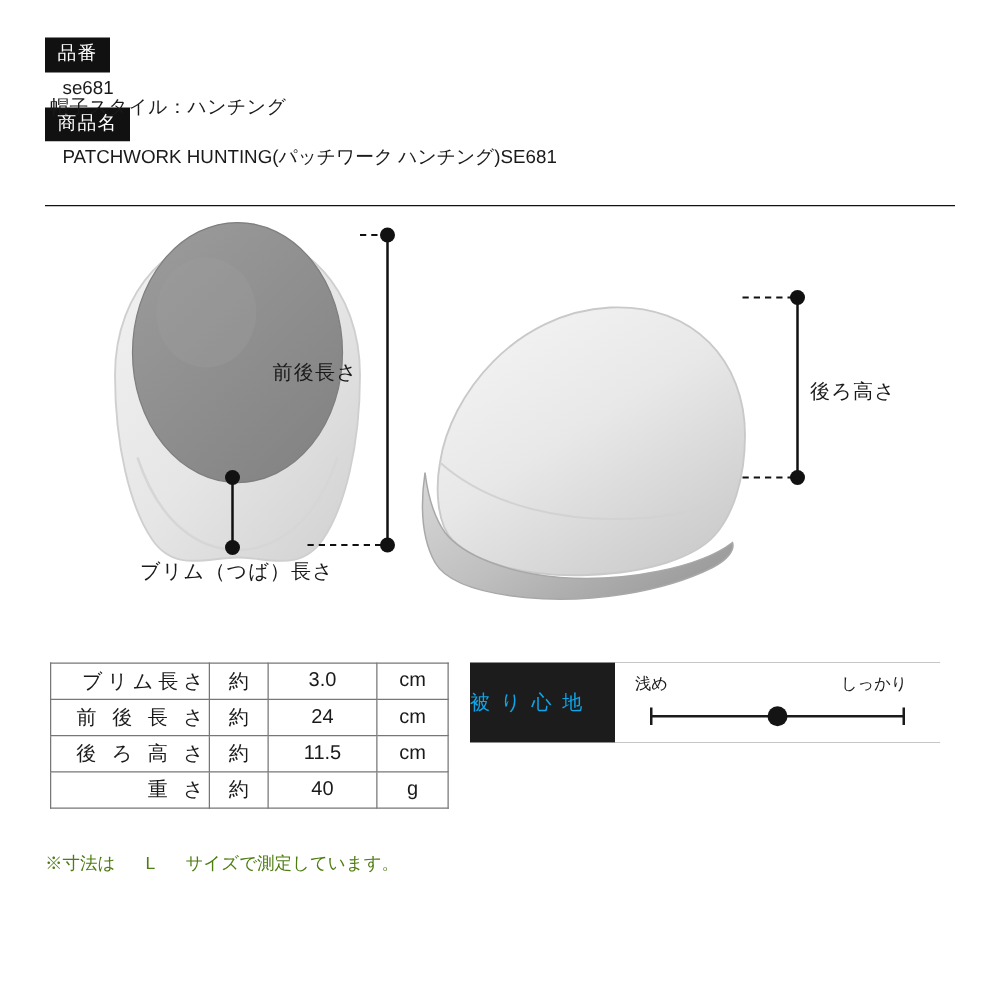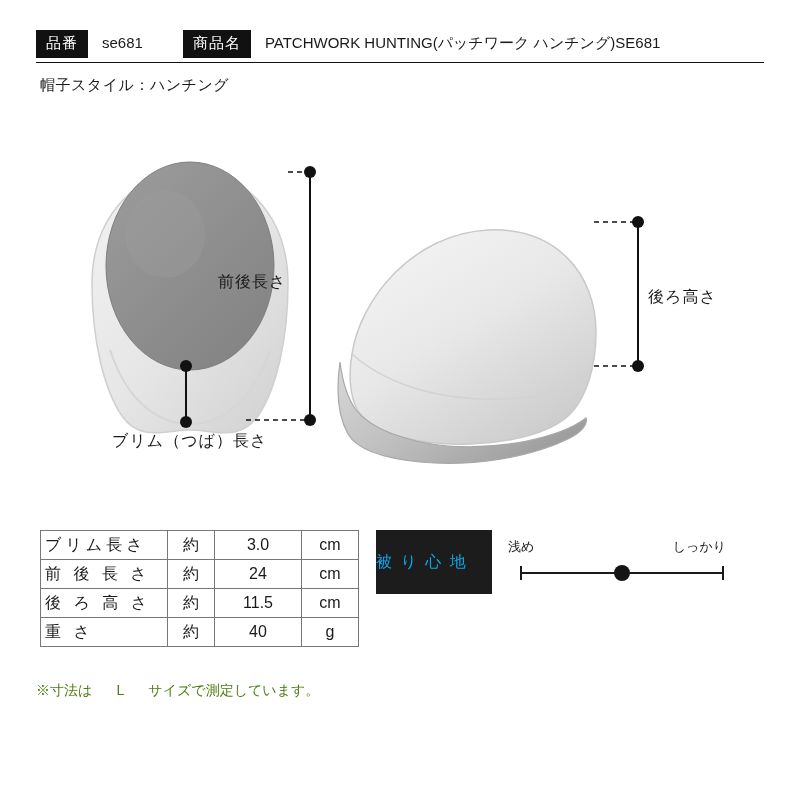--- a/index.html
+++ b/index.html
@@ -16,23 +16,24 @@
     overflow: hidden;
   }
 
   
   .header {
     position: absolute;
     left: 36px;
     top: 30px;
     width: 728px;
     display: flex;
-    align-items: flex-end;
+    align-items: flex-start;
     border-bottom: 1px solid #111;
-    padding-bottom: 4px;
+    padding-bottom: 23px;
+    flex-direction: column;
   }
   .tag {
     background: #111111;
     color: #ffffff;
     font-size: 15px;
     letter-spacing: 1px;
     padding: 4px 10px 5px 10px;
     line-height: 1.25;
     white-space: nowrap;
   }
@@ -51,21 +52,21 @@
     top: 76px;
     font-size: 15px;
     color: #1a1a1a;
     letter-spacing: 0.5px;
   }
 
   
   .illus {
     position: absolute;
     left: 0;
-    top: 104px;
+    top: 120px;
     width: 800px;
     height: 380px;
   }
   .illus svg { display: block; }
 
   .lbl {
     position: absolute;
     font-size: 16px;
     color: #1a1a1a;
     letter-spacing: 1px;
@@ -84,21 +85,21 @@
   }
   .spec td {
     border: 1px solid #777;
     height: 28px;
     font-size: 16px;
     color: #1a1a1a;
     padding: 0;
   }
   .spec .c-name {
     width: 122px;
-    text-align: left;
+    text-align: right;
     letter-spacing: 4px;
     padding-left: 4px;
     margin-left: 48px;
   }
   .spec .c-approx {
     width: 46px;
     text-align: center;
   }
   .spec .c-val {
     width: 86px;

